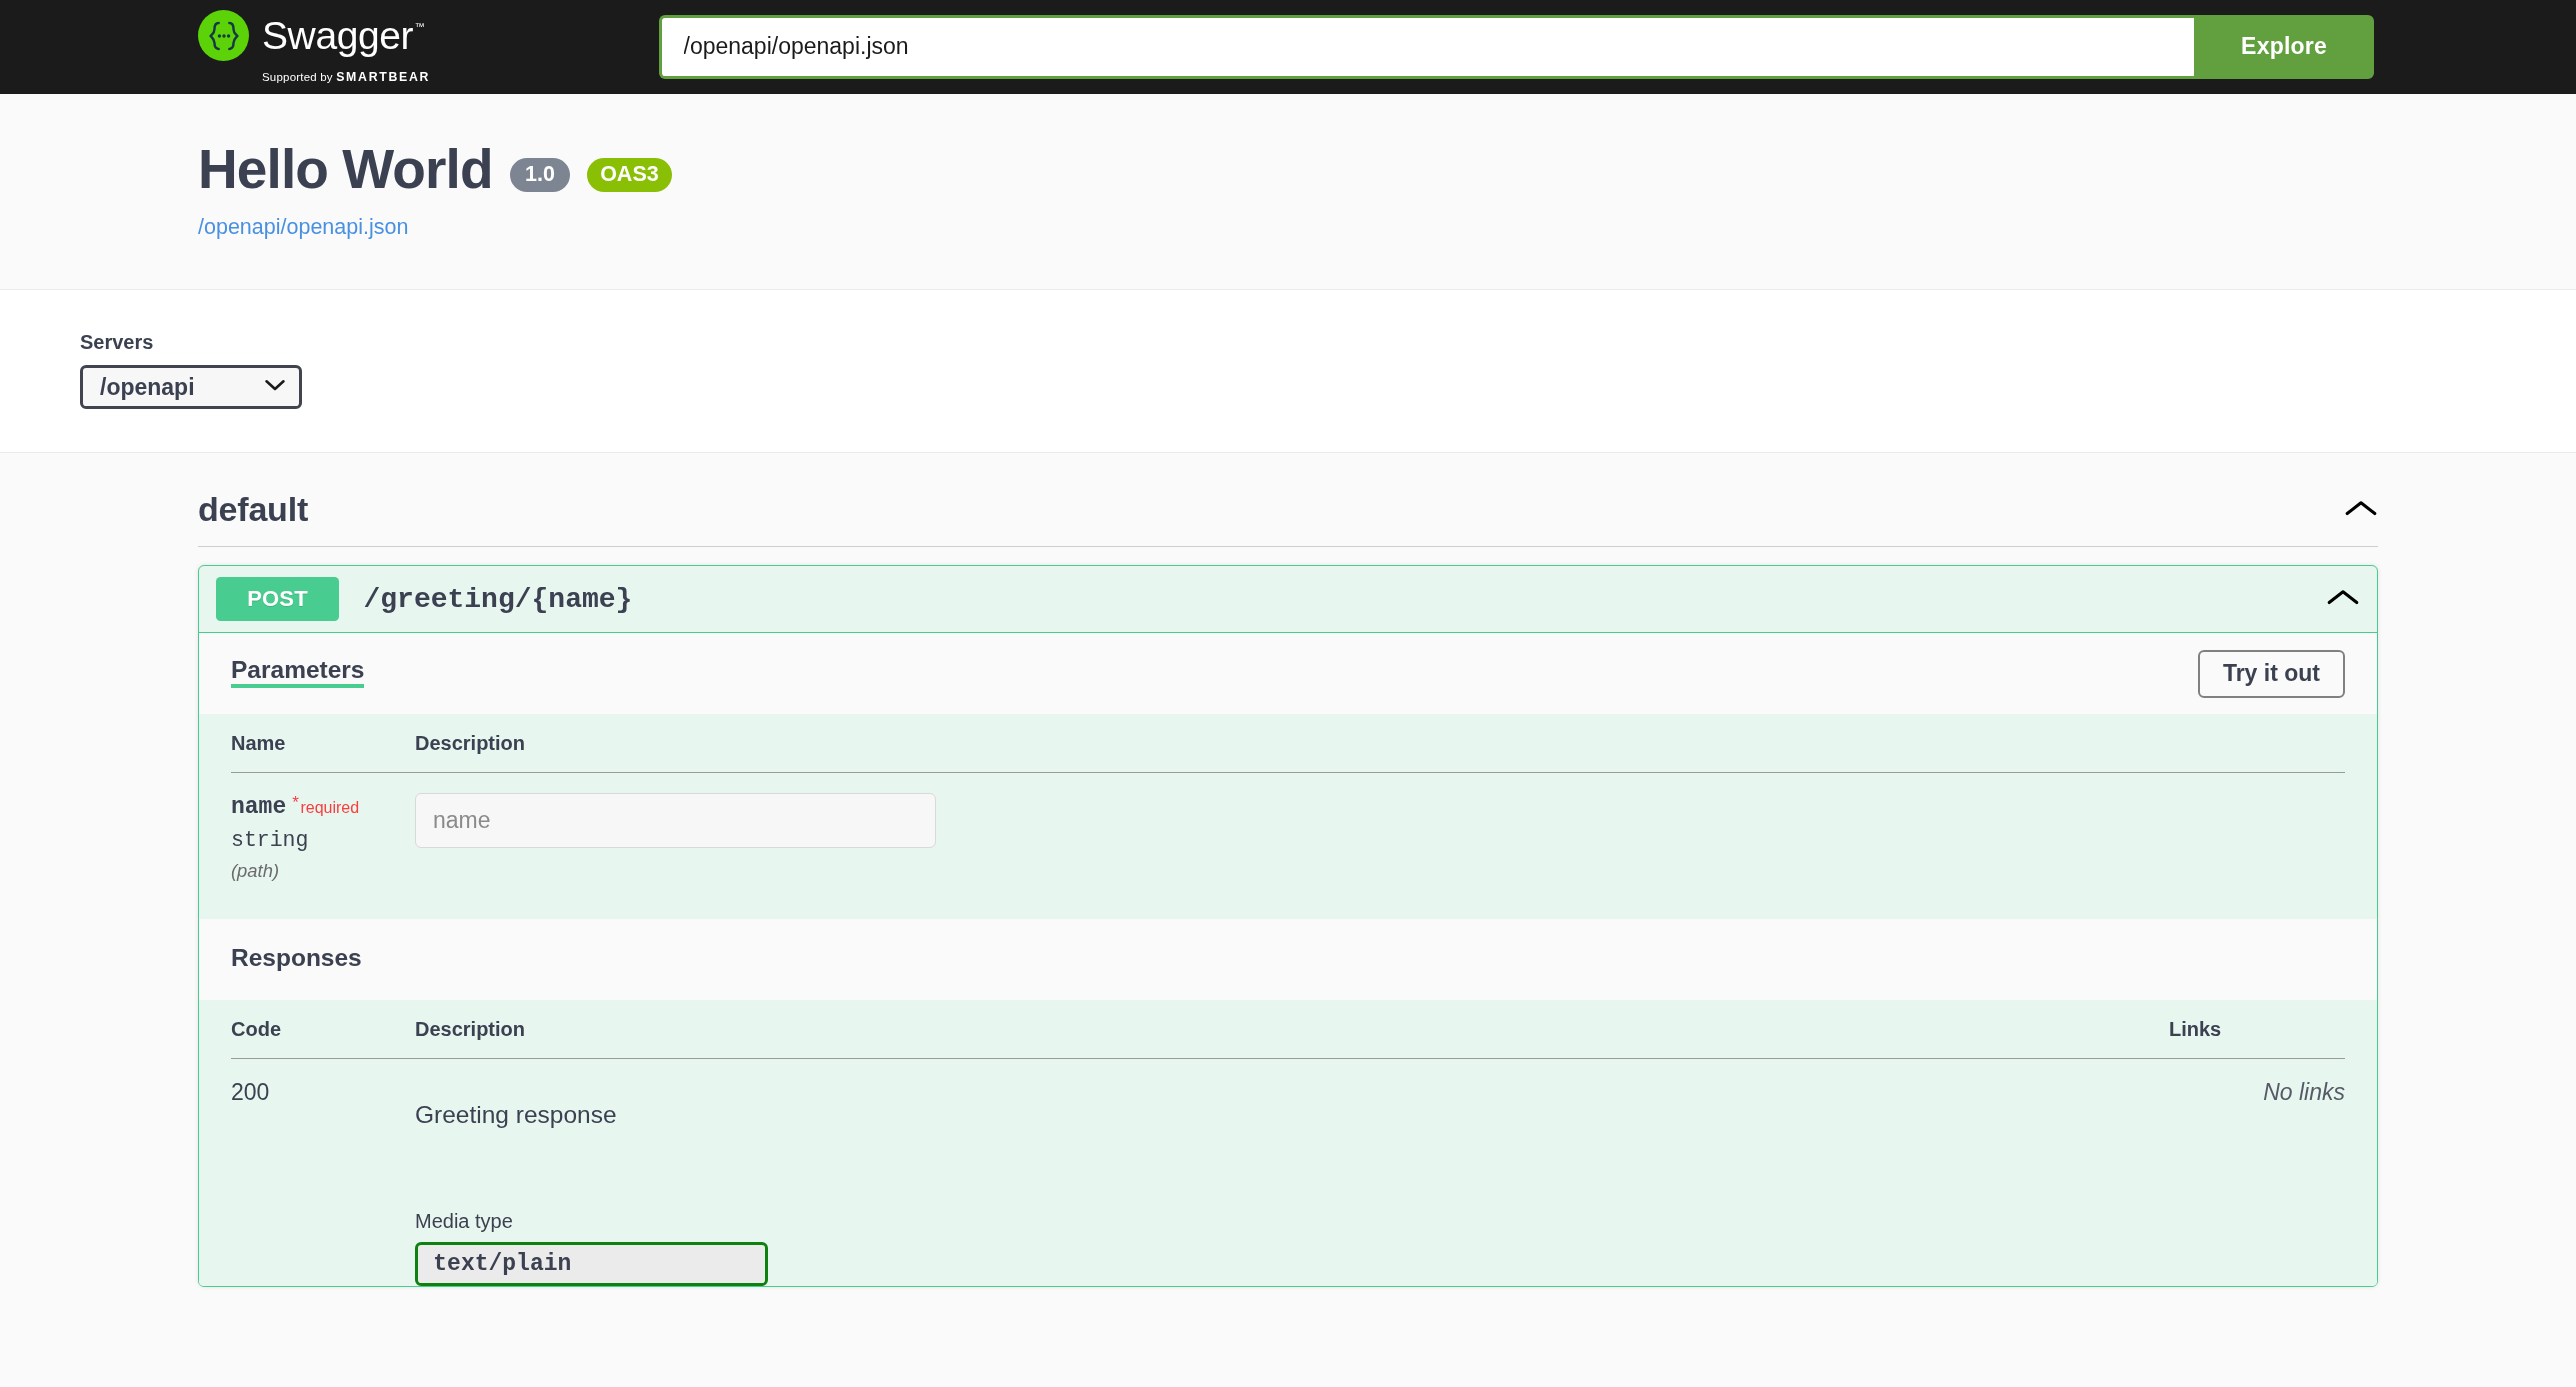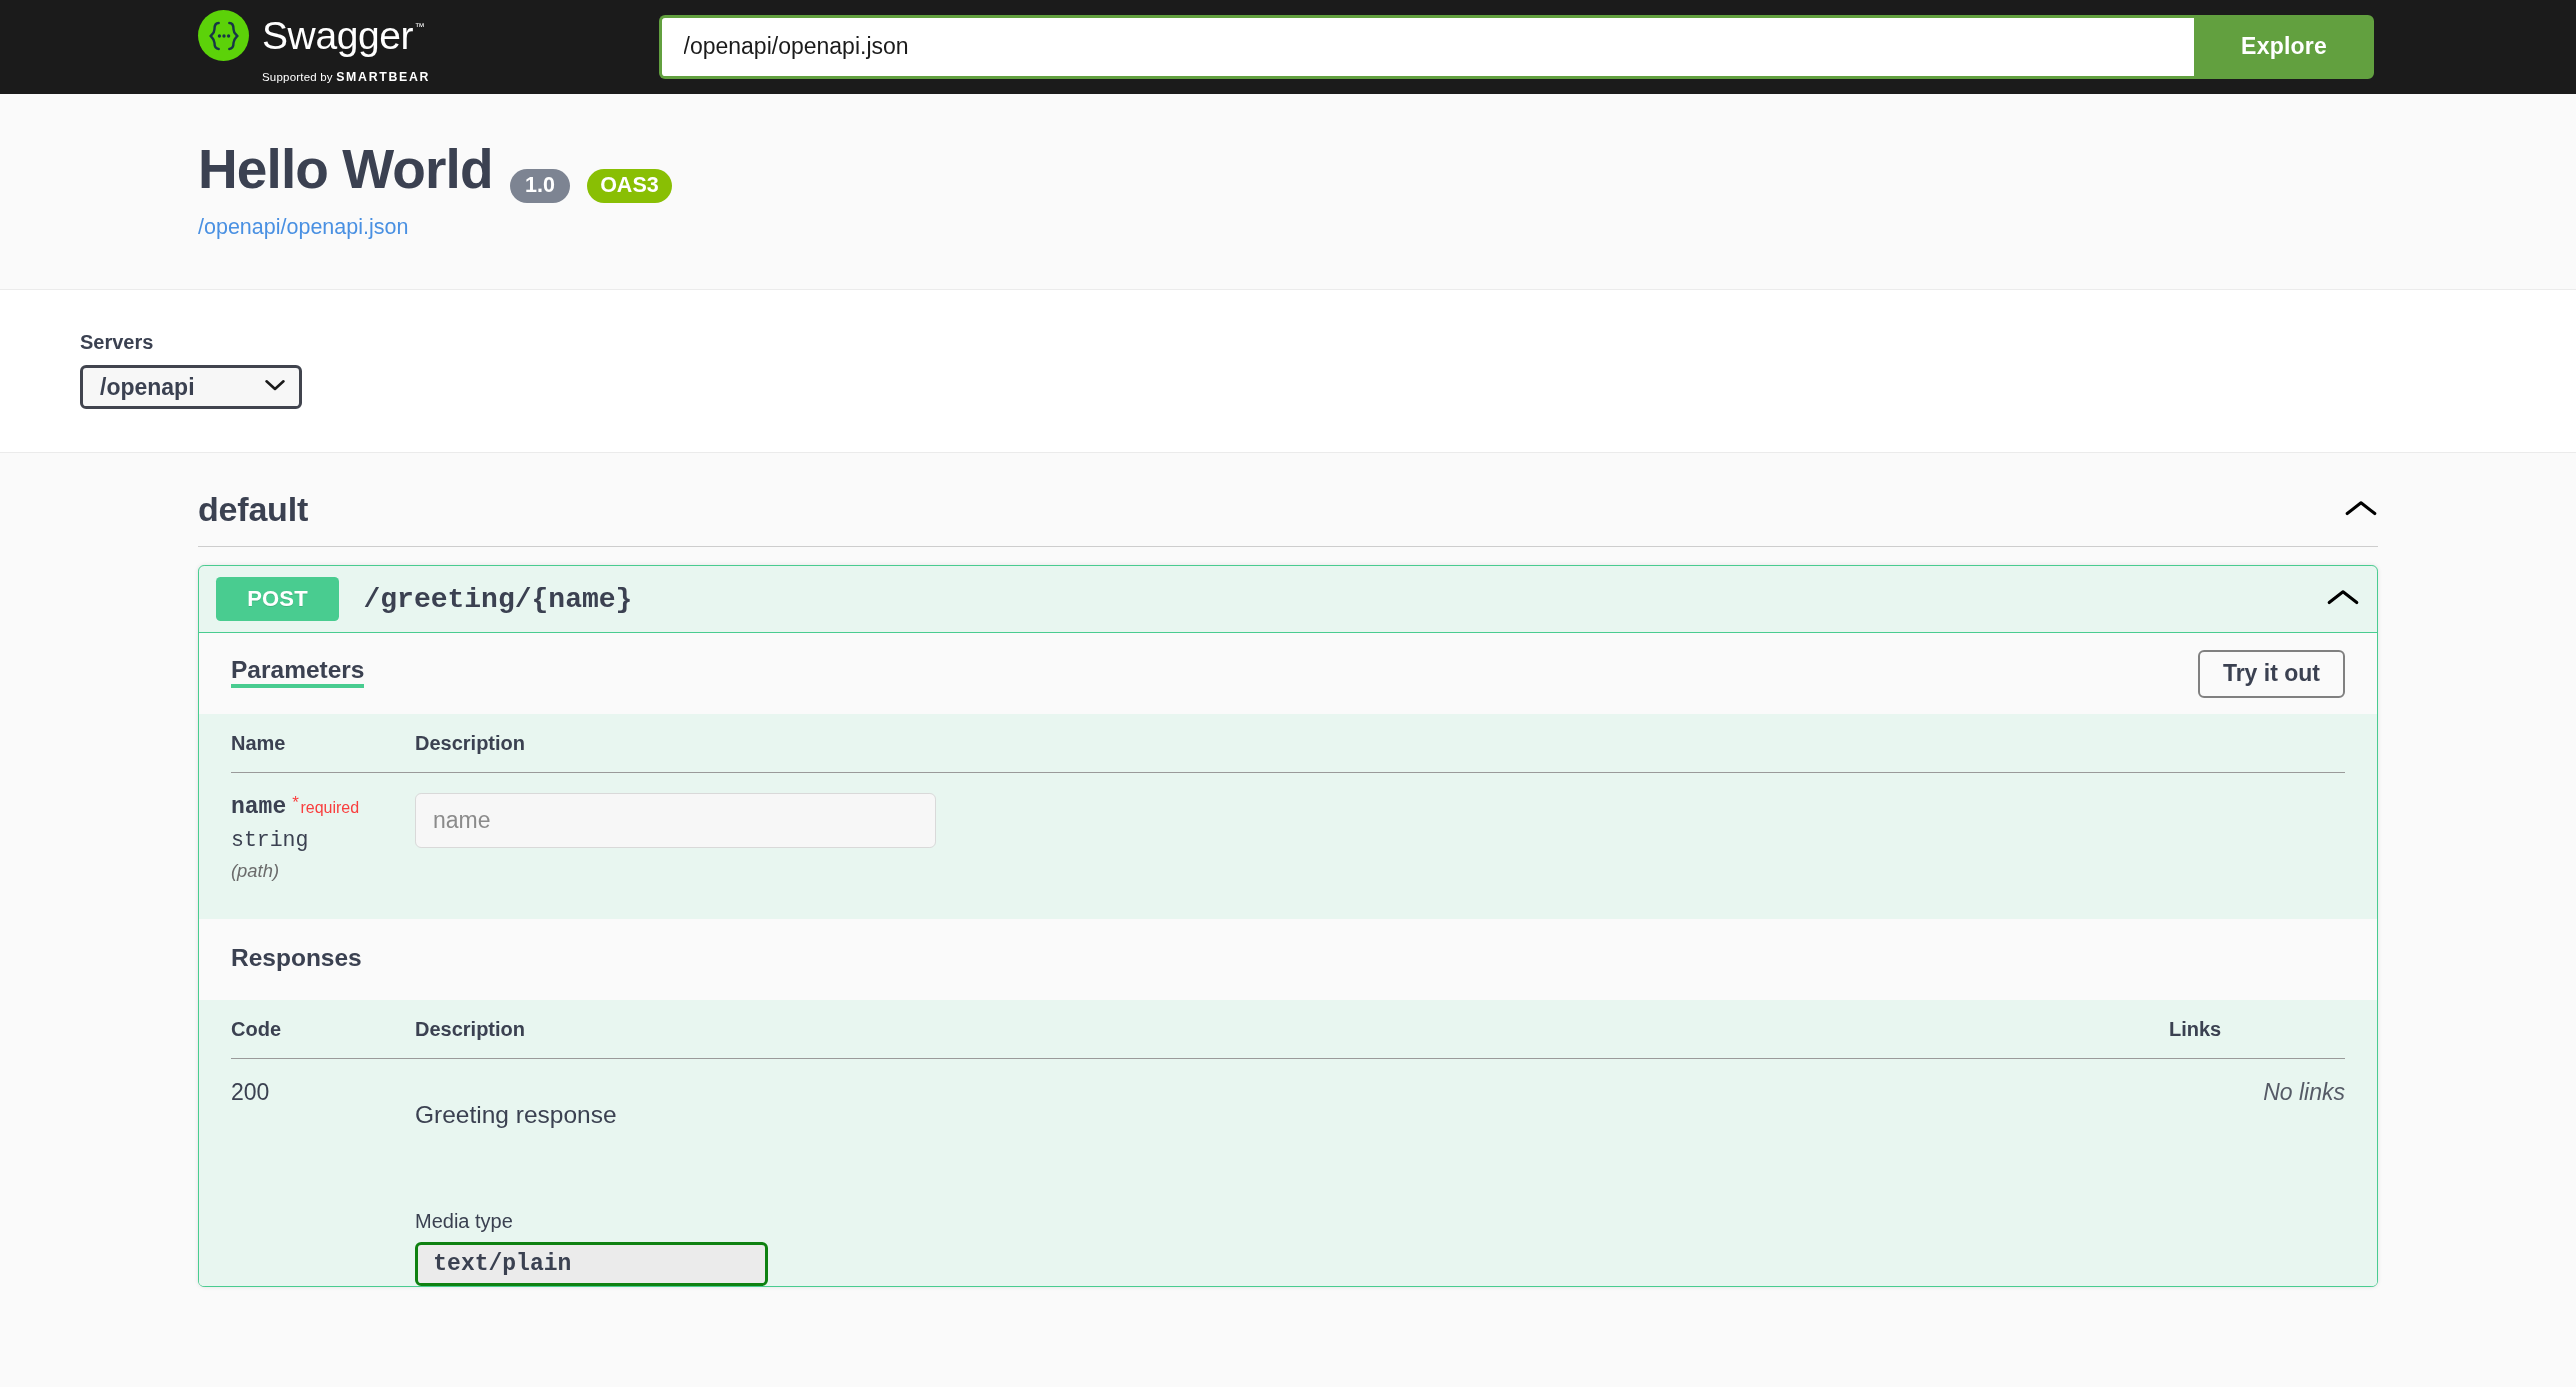--- a/index.html
+++ b/index.html
@@ -131,21 +131,21 @@
     align-items: center;
     justify-content: center;
     height: 34px;
     border-radius: 17px;
     color: #ffffff;
     font-size: 21.5px;
     font-weight: 700;
     padding: 0 15.3px;
     margin-left: 17px;
     position: relative;
-    top: 16px;
+    top: 5px;
   }
   .badge.version { background: #7d8492; }
   .badge.oas { background: #89bf04; padding: 0 13px; }
 
   .api-link {
     display: inline-block;
     margin-top: 18.4px;
     color: #4990e2;
     font-size: 21.5px;
     text-decoration: none;

